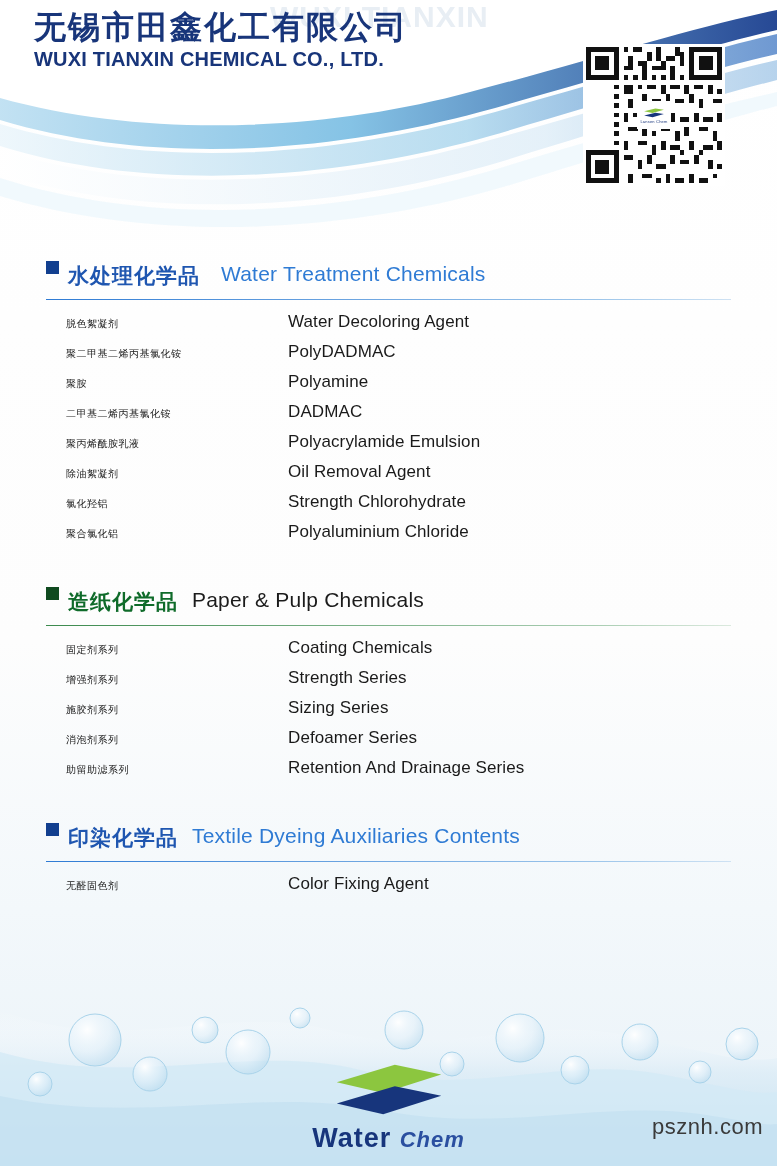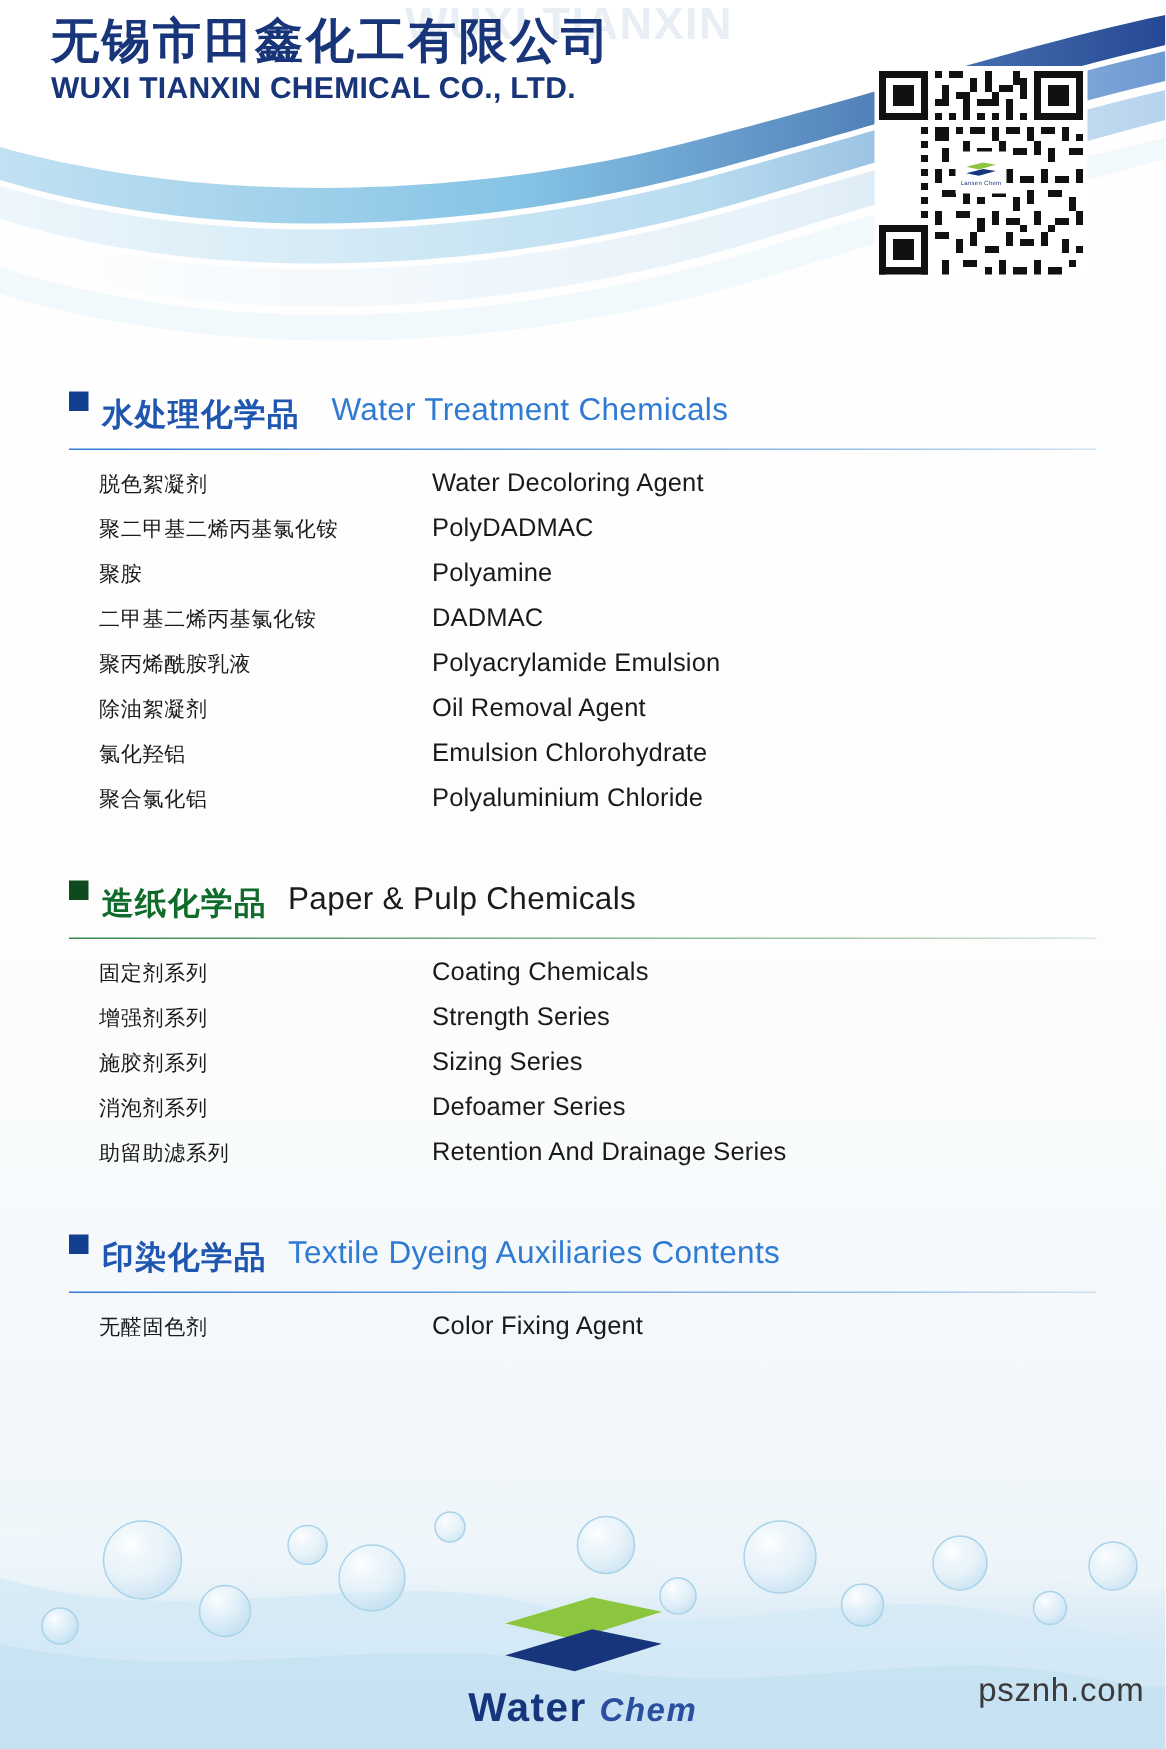--- a/index.html
+++ b/index.html
@@ -153,21 +153,21 @@
     list-style: none;
   }
   .item {
     display: flex;
     align-items: baseline;
     height: 30px;
   }
   .item .cn {
     width: 222px;
     margin-left: 66px;
-    font-size: 14px;
+    font-size: 10px;
     color: #1a1a1a;
     letter-spacing: 0.5px;
     white-space: nowrap;
   }
   .item .en {
     font-size: 17px;
     color: #1a1a1a;
     letter-spacing: 0.1px;
     white-space: nowrap;
   }
@@ -448,21 +448,21 @@
         <li class="item">
           <span class="cn">聚丙烯酰胺乳液</span>
           <span class="en">Polyacrylamide Emulsion</span>
         </li>
         <li class="item">
           <span class="cn">除油絮凝剂</span>
           <span class="en">Oil Removal Agent</span>
         </li>
         <li class="item">
           <span class="cn">氯化羟铝</span>
-          <span class="en">Emulsion Chlorohydrate</span>
+          <span class="en">Strength Chlorohydrate</span>
         </li>
         <li class="item">
           <span class="cn">聚合氯化铝</span>
           <span class="en">Polyaluminium Chloride</span>
         </li>
       </ul>
     </div>
 
     <div class="section sec-paper">
       <div class="section-head">

